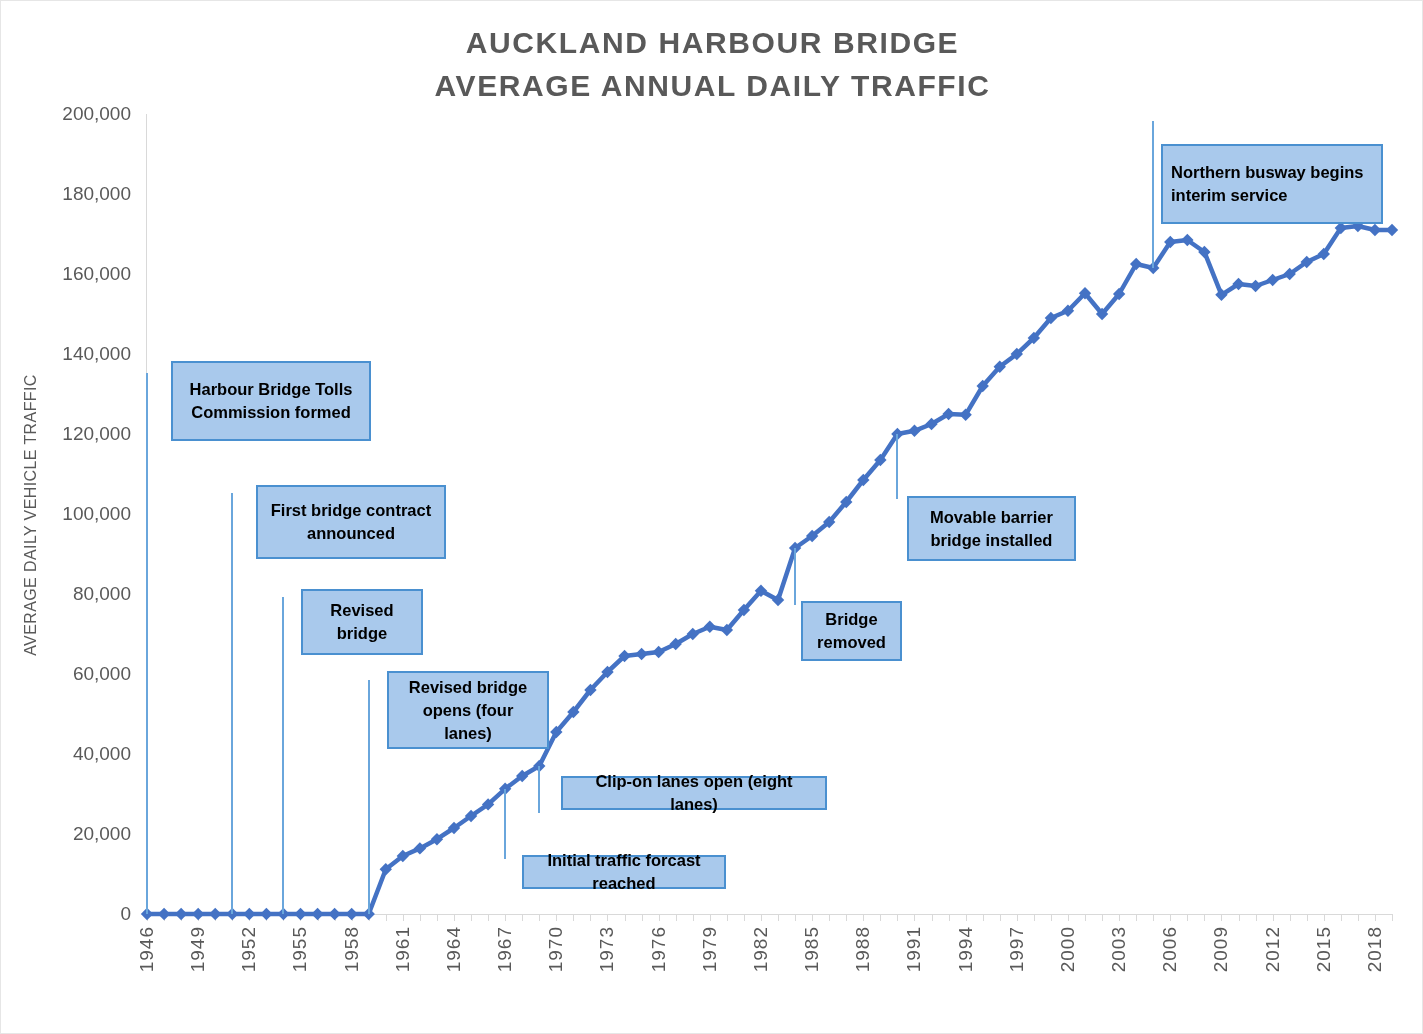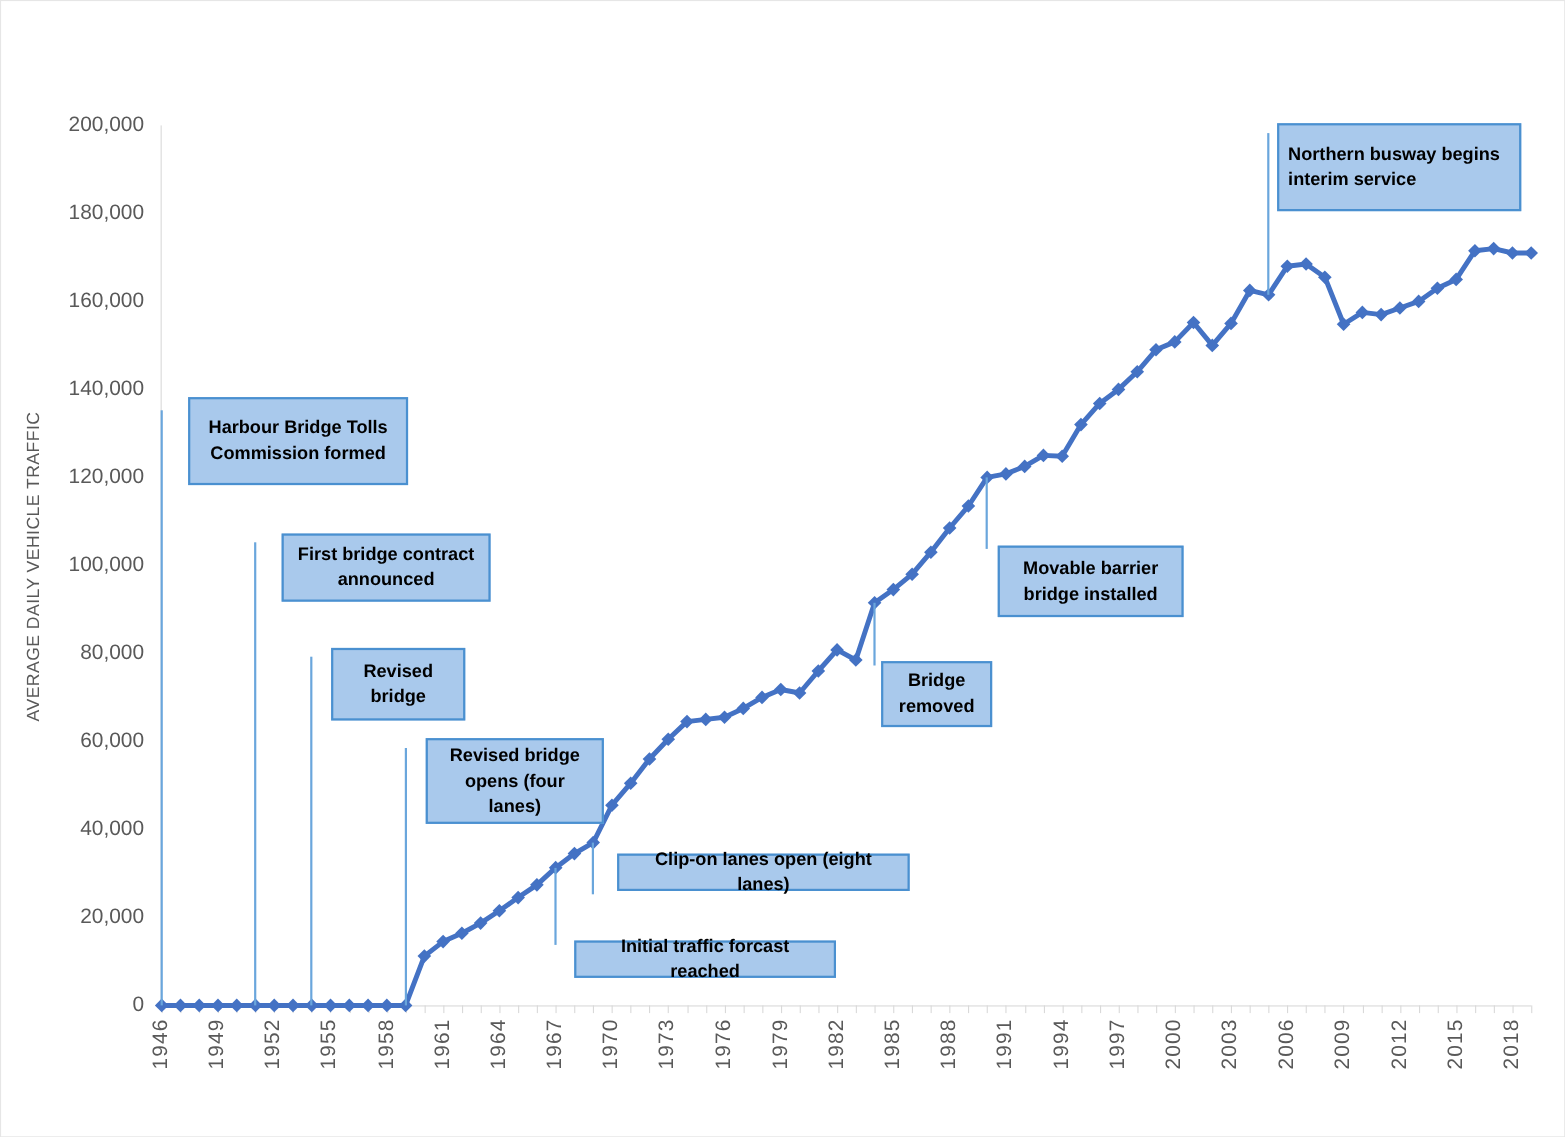--- a/index.html
+++ b/index.html
@@ -107,32 +107,35 @@
     display:flex;
     align-items:center;
     justify-content:center;
     text-align:center;
     padding:2px 8px;
     white-space:pre-line;
   }
   .callout.left-align{
     justify-content:flex-start;
     text-align:left;
+    margin-top:32px;
   }
   .leader{
     position:absolute;
     width:2px;
     background:#6aa6dc;
   }
 </style>
 </head>
 <body>
 
 <div id="chart-root">
 
+  <div id="chart-title">AUCKLAND HARBOUR BRIDGE
+AVERAGE ANNUAL DAILY TRAFFIC</div>
 
   <div id="y-axis-title">AVERAGE DAILY VEHICLE TRAFFIC</div>
 
   <div id="y-axis-line"></div>
   <div id="x-axis-line"></div>
 
   <div id="y-labels">
       <div class="y-tick-label" style="top: 113px;">200,000</div>
       <div class="y-tick-label" style="top: 193px;">180,000</div>
       <div class="y-tick-label" style="top: 273px;">160,000</div>
@@ -335,32 +338,32 @@
       <div class="leader" style="left: 503.151px; top: 787.8px; height: 70.2px; background: rgb(106, 166, 220);"></div>
       <div class="leader" style="left: 537.26px; top: 765px; height: 47px; background: rgb(106, 166, 220);"></div>
       <div class="leader" style="left: 793.082px; top: 547px; height: 57px; background: rgb(106, 166, 220);"></div>
       <div class="leader" style="left: 895.411px; top: 433px; height: 65px; background: rgb(106, 166, 220);"></div>
       <div class="leader" style="left: 1151.23px; top: 120px; height: 147px; background: rgb(106, 166, 220);"></div>
     </div>
 
   <div class="callout" id="cal-0" style="left:170px;top:360px;width:200px;height:80px;">Harbour Bridge Tolls
 Commission formed</div>
 
-  <div class="callout" id="cal-1" style="left:255px;top:484px;width:190px;height:62px;">First bridge contract
+  <div class="callout" id="cal-1" style="left:255px;top:484px;width:190px;height:74px;">First bridge contract
 announced</div>
 
   <div class="callout" id="cal-2" style="left:300px;top:588px;width:122px;height:66px;">Revised
 bridge</div>
 
   <div class="callout" id="cal-3" style="left:386px;top:670px;width:162px;height:78px;">Revised bridge
 opens (four lanes)</div>
 
   <div class="callout" id="cal-4" style="left:560px;top:775px;width:266px;height:34px;">Clip-on lanes open (eight lanes)</div>
 
-  <div class="callout" id="cal-5" style="left:521px;top:854px;width:238px;height:34px;">Initial traffic forcast reached</div>
+  <div class="callout" id="cal-5" style="left:521px;top:854px;width:204px;height:34px;">Initial traffic forcast reached</div>
 
   <div class="callout" id="cal-6" style="left:800px;top:600px;width:101px;height:60px;">Bridge
 removed</div>
 
   <div class="callout" id="cal-7" style="left:906px;top:495px;width:169px;height:65px;">Movable barrier
 bridge installed</div>
 
   <div class="callout left-align" id="cal-8" style="left:1160px;top:111px;width:222px;height:80px;">Northern busway begins
 interim service</div>
 

